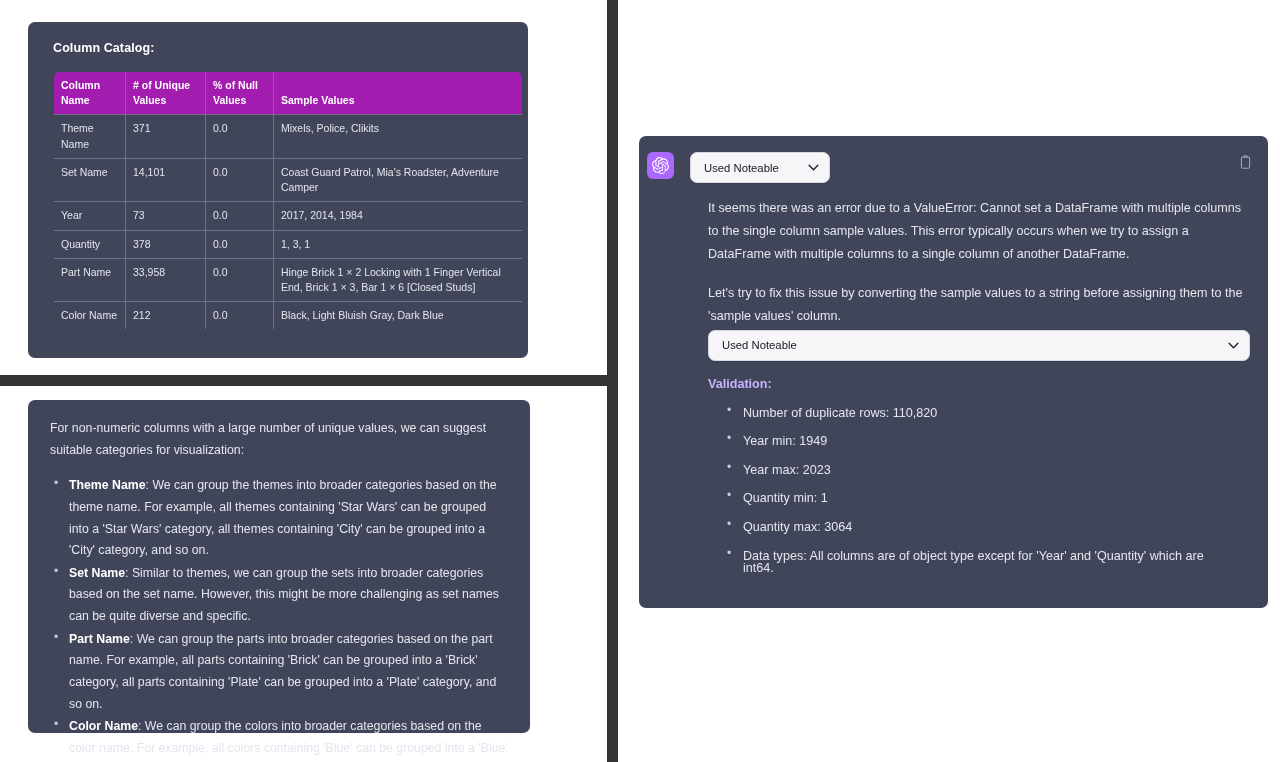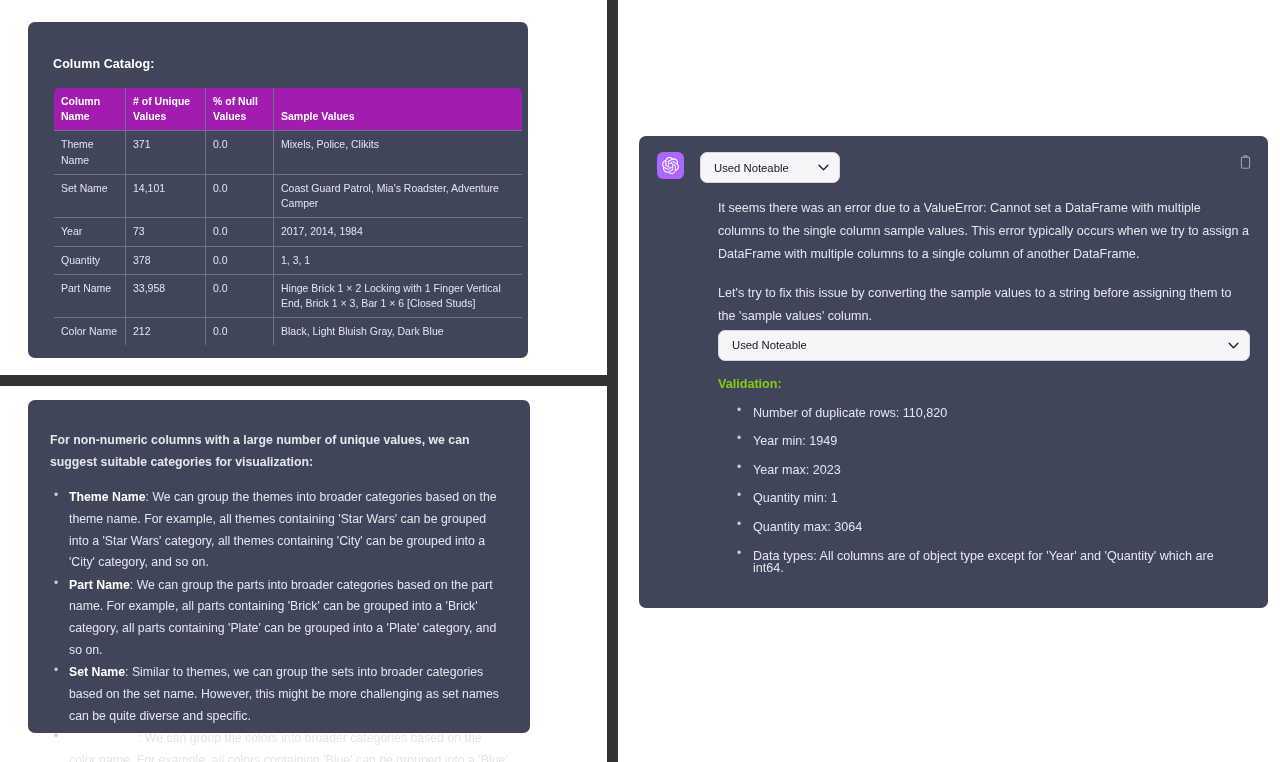--- a/index.html
+++ b/index.html
@@ -24,21 +24,21 @@
 
   
   .panel {
     position:absolute;
     background:#41455a;
     border-radius:7px;
     color:#e9eaef;
   }
 
   
-  #catalog-panel { left:28px; top:22px; width:500px; height:336px; padding:32px 14px; }
+  #catalog-panel { left:28px; top:22px; width:500px; height:336px; padding:16px 14px; }
   .catalog-title {
     font-size:12.5px; font-weight:bold; color:#ffffff;
     letter-spacing:.1px; margin:3px 0 16px 11px;
   }
   table.catalog {
     border-collapse:collapse;
     width:470px;
     margin-left:11px;
     font-size:10.5px;
     border:1px solid #6e7286;
@@ -63,38 +63,37 @@
   }
   table.catalog tbody td { background:#41455a; }
   .col-w1 { width:72px; }
   .col-w2 { width:80px; }
   .col-w3 { width:68px; }
 
   
   #suggest-panel { left:28px; top:400px; width:502px; height:333px; padding:18px 22px 16px 22px; }
   .para {
     font-size:12.3px; line-height:1.76; color:#e4e6ed;
-    margin:12px 0 14px 0;
-    font-weight:bold;
+    margin:0 0 14px 0;
   }
   ul.bullets { margin:0; padding:0; list-style:none; }
   ul.bullets > li {
     position:relative;
     font-size:12.3px; line-height:1.76; color:#e4e6ed;
     padding-left:19px; margin-bottom:1px;
   }
   ul.bullets > li::before {
     content:"\2022";
     position:absolute; left:4px; top:-2px;
     color:#c9ccd8; font-size:12px;
   }
   .b { font-weight:bold; color:#ffffff; }
 
   
-  #chat-panel { left:639px; top:136px; width:629px; height:472px; padding:16px 18px 18px 18px; }
+  #chat-panel { left:639px; top:136px; width:629px; height:472px; padding:16px 18px 18px 8px; }
   .chat-head { position:relative; display:flex; align-items:flex-start; }
   .avatar {
     width:27px; height:27px; border-radius:6px;
     background:#ab68ff;
     display:flex; align-items:center; justify-content:center;
     flex:0 0 auto;
   }
   .tool-pill {
     margin-left:16px;
     background:#f6f6f8;
@@ -110,21 +109,21 @@
   .chev { margin-left:24px; display:flex; align-items:center; }
   .copy-icon {
     position:absolute; right:-2px; top:3px;
     opacity:.85;
   }
   .chat-body { margin-left:61px; margin-top:14px; }
   .chat-p {
     font-size:12.6px; line-height:1.82; color:#e4e6ed; margin:0 0 16px 0;
   }
   .chat-p.tight { margin-bottom:1px; }
-  .chat-strong { font-size:12.6px; font-weight:bold; color:#84cc16; margin:0 0 8px 0; }
+  .chat-strong { font-size:12.6px; font-weight:bold; color:#c4b5fd; margin:0 0 8px 0; }
   ul.chat-bullets { margin:16px; padding:0; list-style:none; }
   ul.chat-bullets > li {
     position:relative; padding-left:19px;
     font-size:12.6px; line-height:1.0; color:#e4e6ed;
     margin-bottom:16px;
   }
   ul.chat-bullets > li::before {
     content:"\2022"; position:absolute; left:3px; top:-3px;
     color:#c9ccd8; font-size:12px;
   }
@@ -187,22 +186,22 @@
           <td>Black, Light Bluish Gray, Dark Blue</td>
         </tr>
       </tbody>
     </table>
   </div>
 
   <div class="panel" id="suggest-panel">
     <p class="para">For non-numeric columns with a large number of unique values, we can suggest suitable categories for visualization:</p>
     <ul class="bullets">
       <li><span class="b">Theme Name</span><span>: We can group the themes into broader categories based on the theme name. For example, all themes containing 'Star Wars' can be grouped into a 'Star Wars' category, all themes containing 'City' can be grouped into a 'City' category, and so on.</span></li>
+      <li><span class="b">Set Name</span><span>: Similar to themes, we can group the sets into broader categories based on the set name. However, this might be more challenging as set names can be quite diverse and specific.</span></li>
       <li><span class="b">Part Name</span><span>: We can group the parts into broader categories based on the part name. For example, all parts containing 'Brick' can be grouped into a 'Brick' category, all parts containing 'Plate' can be grouped into a 'Plate' category, and so on.</span></li>
-      <li><span class="b">Set Name</span><span>: Similar to themes, we can group the sets into broader categories based on the set name. However, this might be more challenging as set names can be quite diverse and specific.</span></li>
       <li><span class="b">Color Name</span><span>: We can group the colors into broader categories based on the color name. For example, all colors containing 'Blue' can be grouped into a 'Blue' category, all colors containing 'Red' can be grouped into a 'Red' category, and so on.</span></li>
     </ul>
   </div>
 
   <div class="panel" id="chat-panel">
 
     <div class="chat-head">
       <div class="avatar">
         <svg width="17" height="17" viewBox="0 0 24 24" fill="#ffffff" aria-hidden="true">
           <path d="M22.28 9.82a5.98 5.98 0 0 0-.52-4.91 6.05 6.05 0 0 0-6.51-2.9A6 6 0 0 0 4.98 4.18a5.98 5.98 0 0 0-4 2.9 6.05 6.05 0 0 0 .75 7.1 5.98 5.98 0 0 0 .51 4.91 6.05 6.05 0 0 0 6.52 2.9A5.98 5.98 0 0 0 13.26 24a6.06 6.06 0 0 0 5.77-4.21 5.99 5.99 0 0 0 4-2.9 6.06 6.06 0 0 0-.75-7.07Zm-9.02 12.6a4.48 4.48 0 0 1-2.88-1.04l.14-.08 4.78-2.76a.79.79 0 0 0 .39-.68v-6.74l2.02 1.17a.07.07 0 0 1 .4.06v5.58a4.5 4.5 0 0 1-4.5 4.49ZM3.6 18.3a4.47 4.47 0 0 1-.54-3.01l.14.09 4.79 2.76a.77.77 0 0 0 .78 0l5.84-3.37v2.33a.08.08 0 0 1-.03.06L9.74 19.95a4.5 4.5 0 0 1-6.14-1.65ZM2.34 7.9a4.48 4.48 0 0 1 2.35-1.97v5.68a.77.77 0 0 0 .38.67l5.81 3.35-2.02 1.17a.08.08 0 0 1-.07 0l-4.83-2.79a4.5 4.5 0 0 1-1.62-6.1Zm16.6 3.87-5.83-3.4L15.12 7.2a.08.08 0 0 1 .07 0l4.84 2.79a4.49 4.49 0 0 1-.68 8.1v-5.68a.78.78 0 0 0-.4-.66Zm2.01-3.02-.14-.09-4.78-2.78a.78.78 0 0 0-.79 0L9.4 9.25V6.92a.07.07 0 0 1 .03-.06l4.84-2.79a4.49 4.49 0 0 1 6.67 4.65ZM8.3 12.86l-2.02-1.16a.08.08 0 0 1-.04-.06V6.07a4.49 4.49 0 0 1 7.37-3.45l-.14.08L8.68 5.46a.79.79 0 0 0-.39.68v6.72Zm1.1-2.36 2.6-1.5 2.6 1.5v3l-2.6 1.5-2.6-1.5v-3Z"></path>

